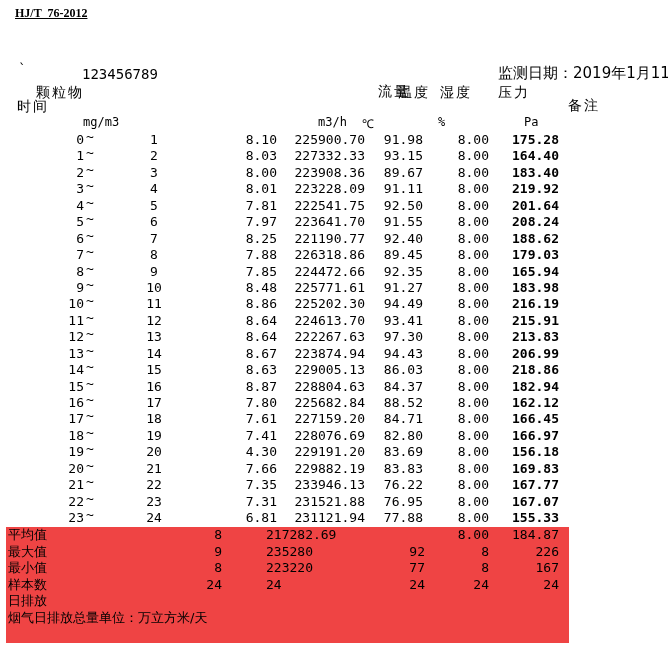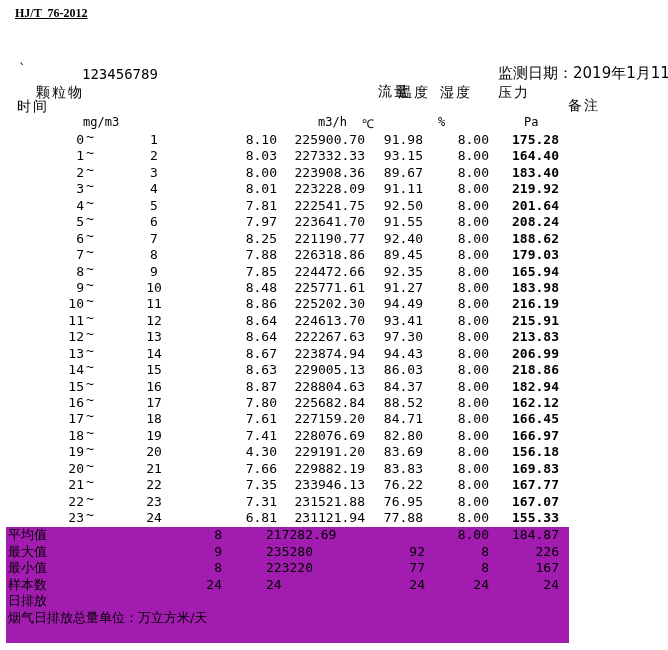--- a/index.html
+++ b/index.html
@@ -342,21 +342,21 @@
       <span class="c tld">~</span>
       <span class="c h2">24</span>
       <span class="c pm">6.81</span>
       <span class="c flow">231121.94</span>
       <span class="c temp">77.88</span>
       <span class="c hum">8.00</span>
       <span class="c press">155.33</span>
     </div>
   </div>
 
-  <div id="summary" style="background: #a21caf;">
+  <div id="summary" style="background: #ef4444;">
     <div class="srow">
       <span class="label">平均值</span>
       <span class="c s-pm">8</span>
       <span class="c s-flow">217282.69</span>
       <span class="c s-temp"></span>
       <span class="c s-hum">8.00</span>
       <span class="c s-press">184.87</span>
     </div>
 
     <div class="srow">

